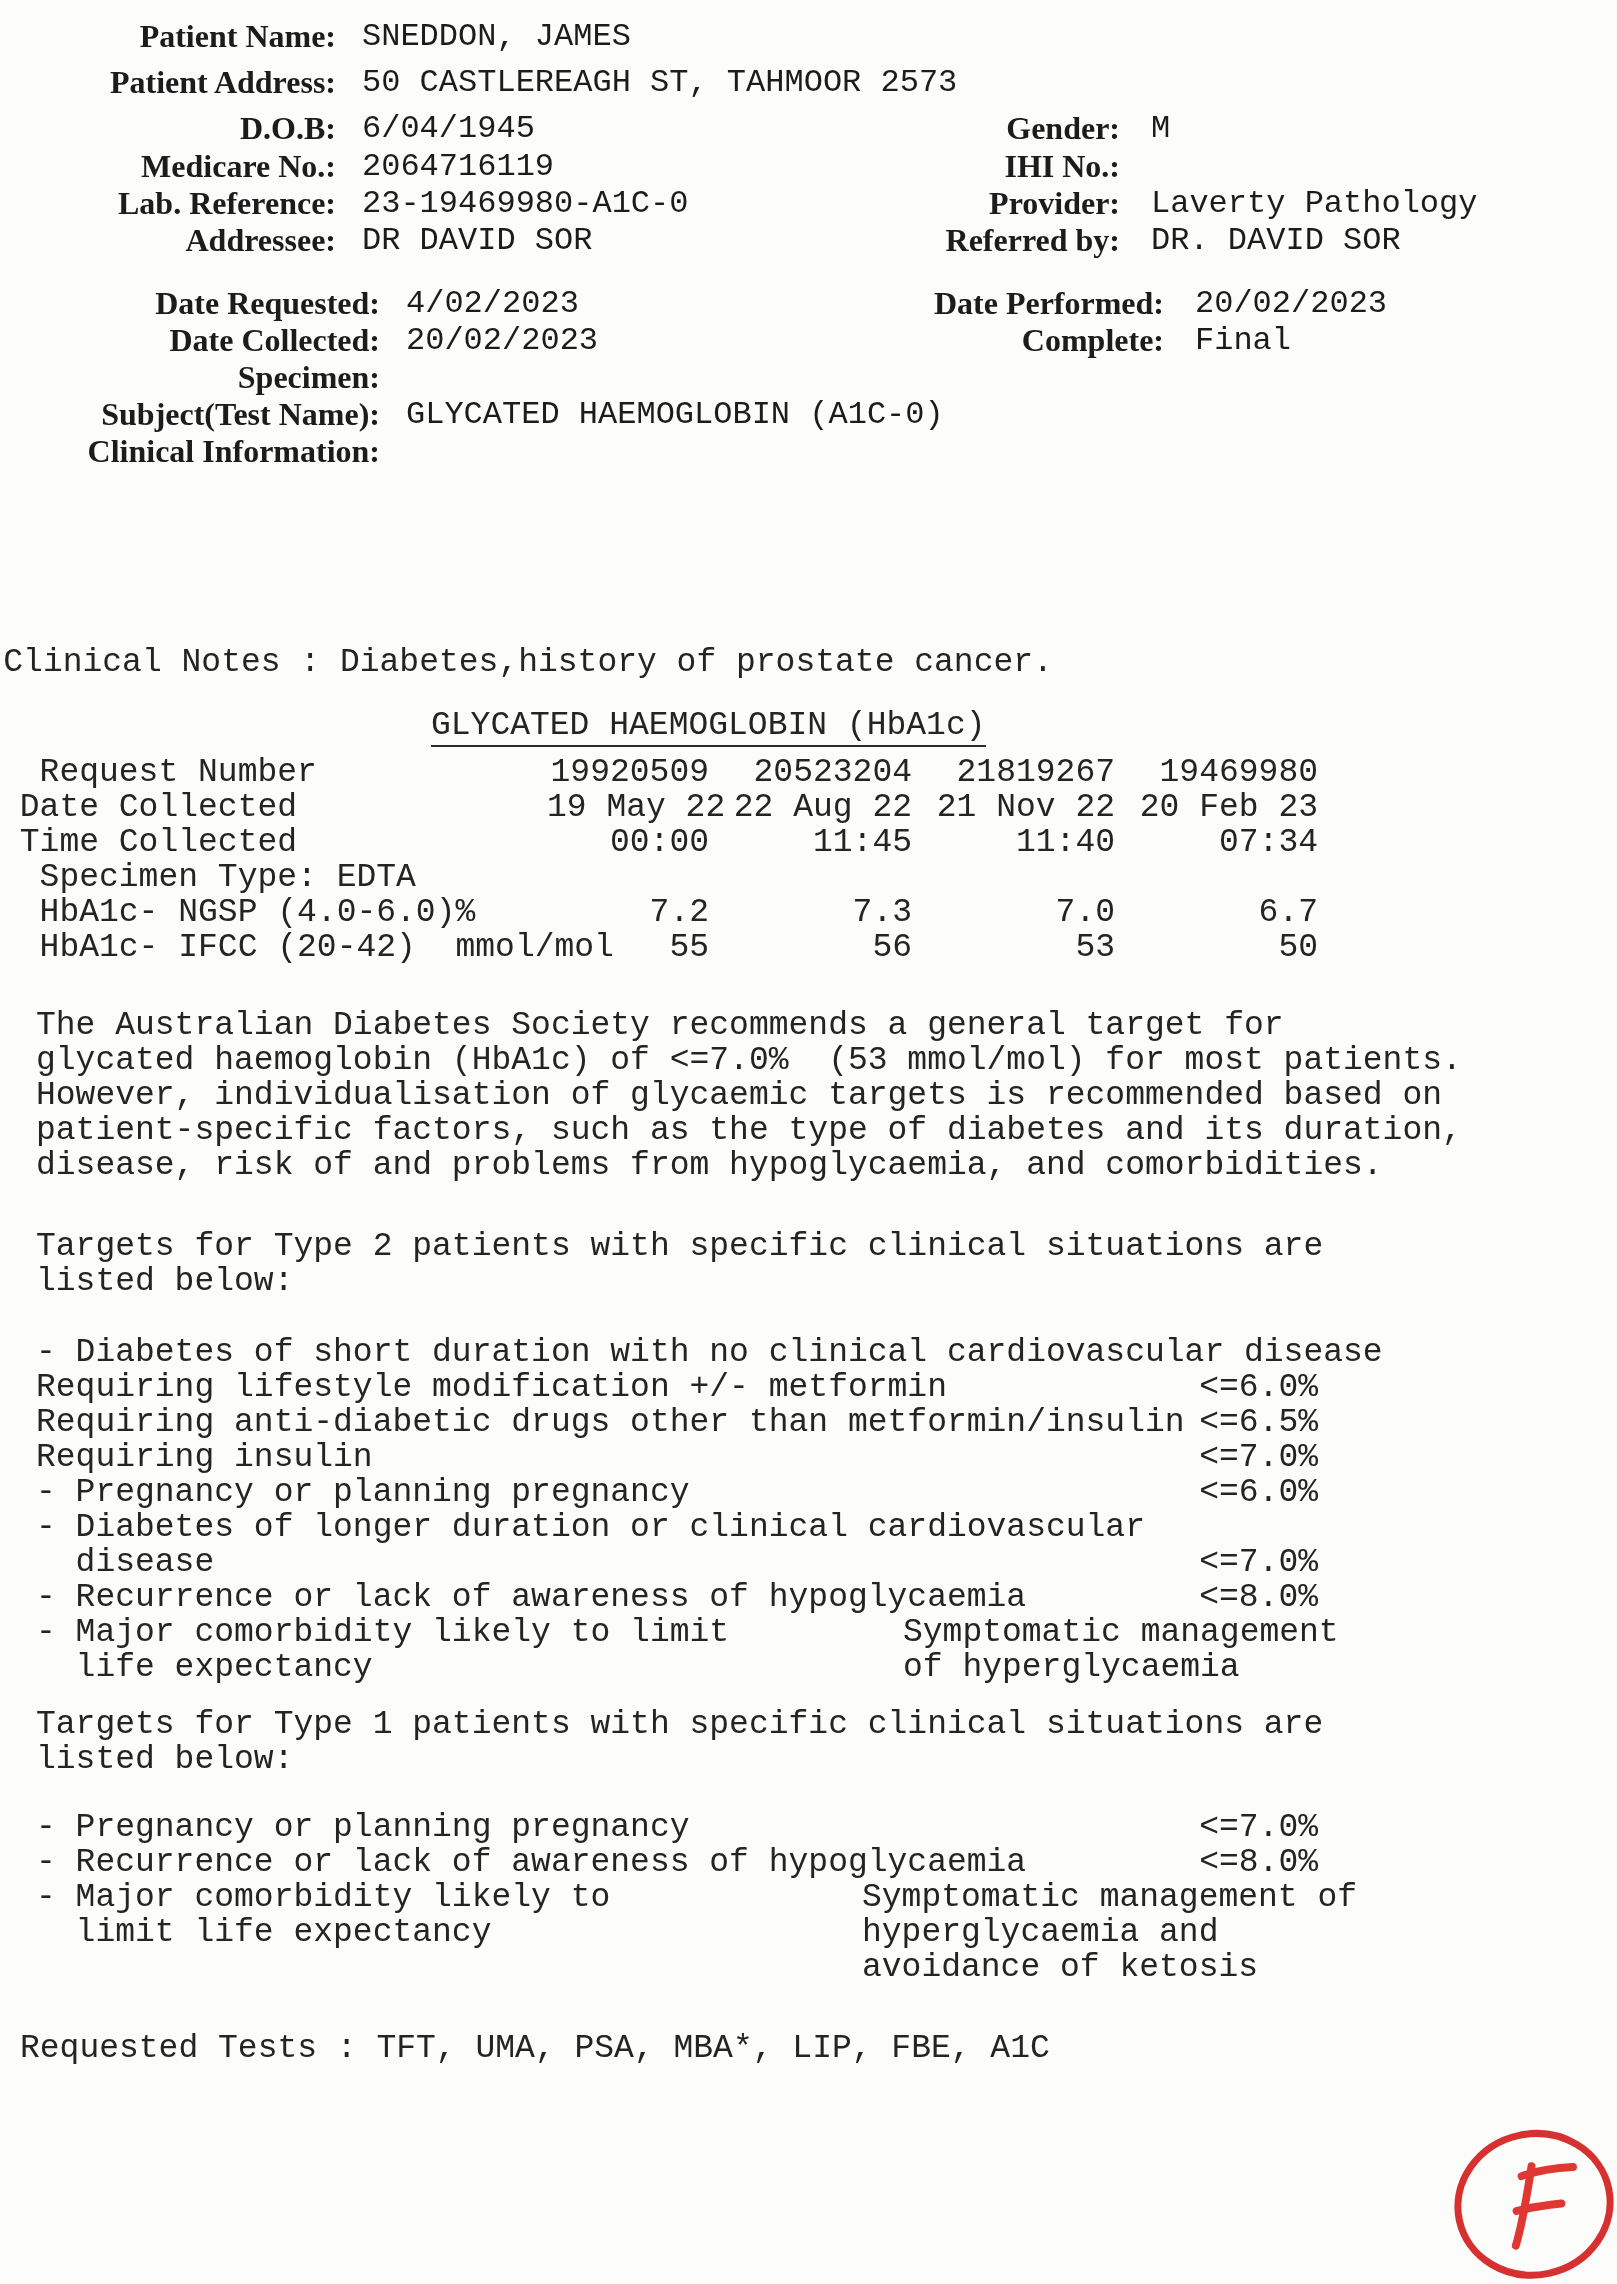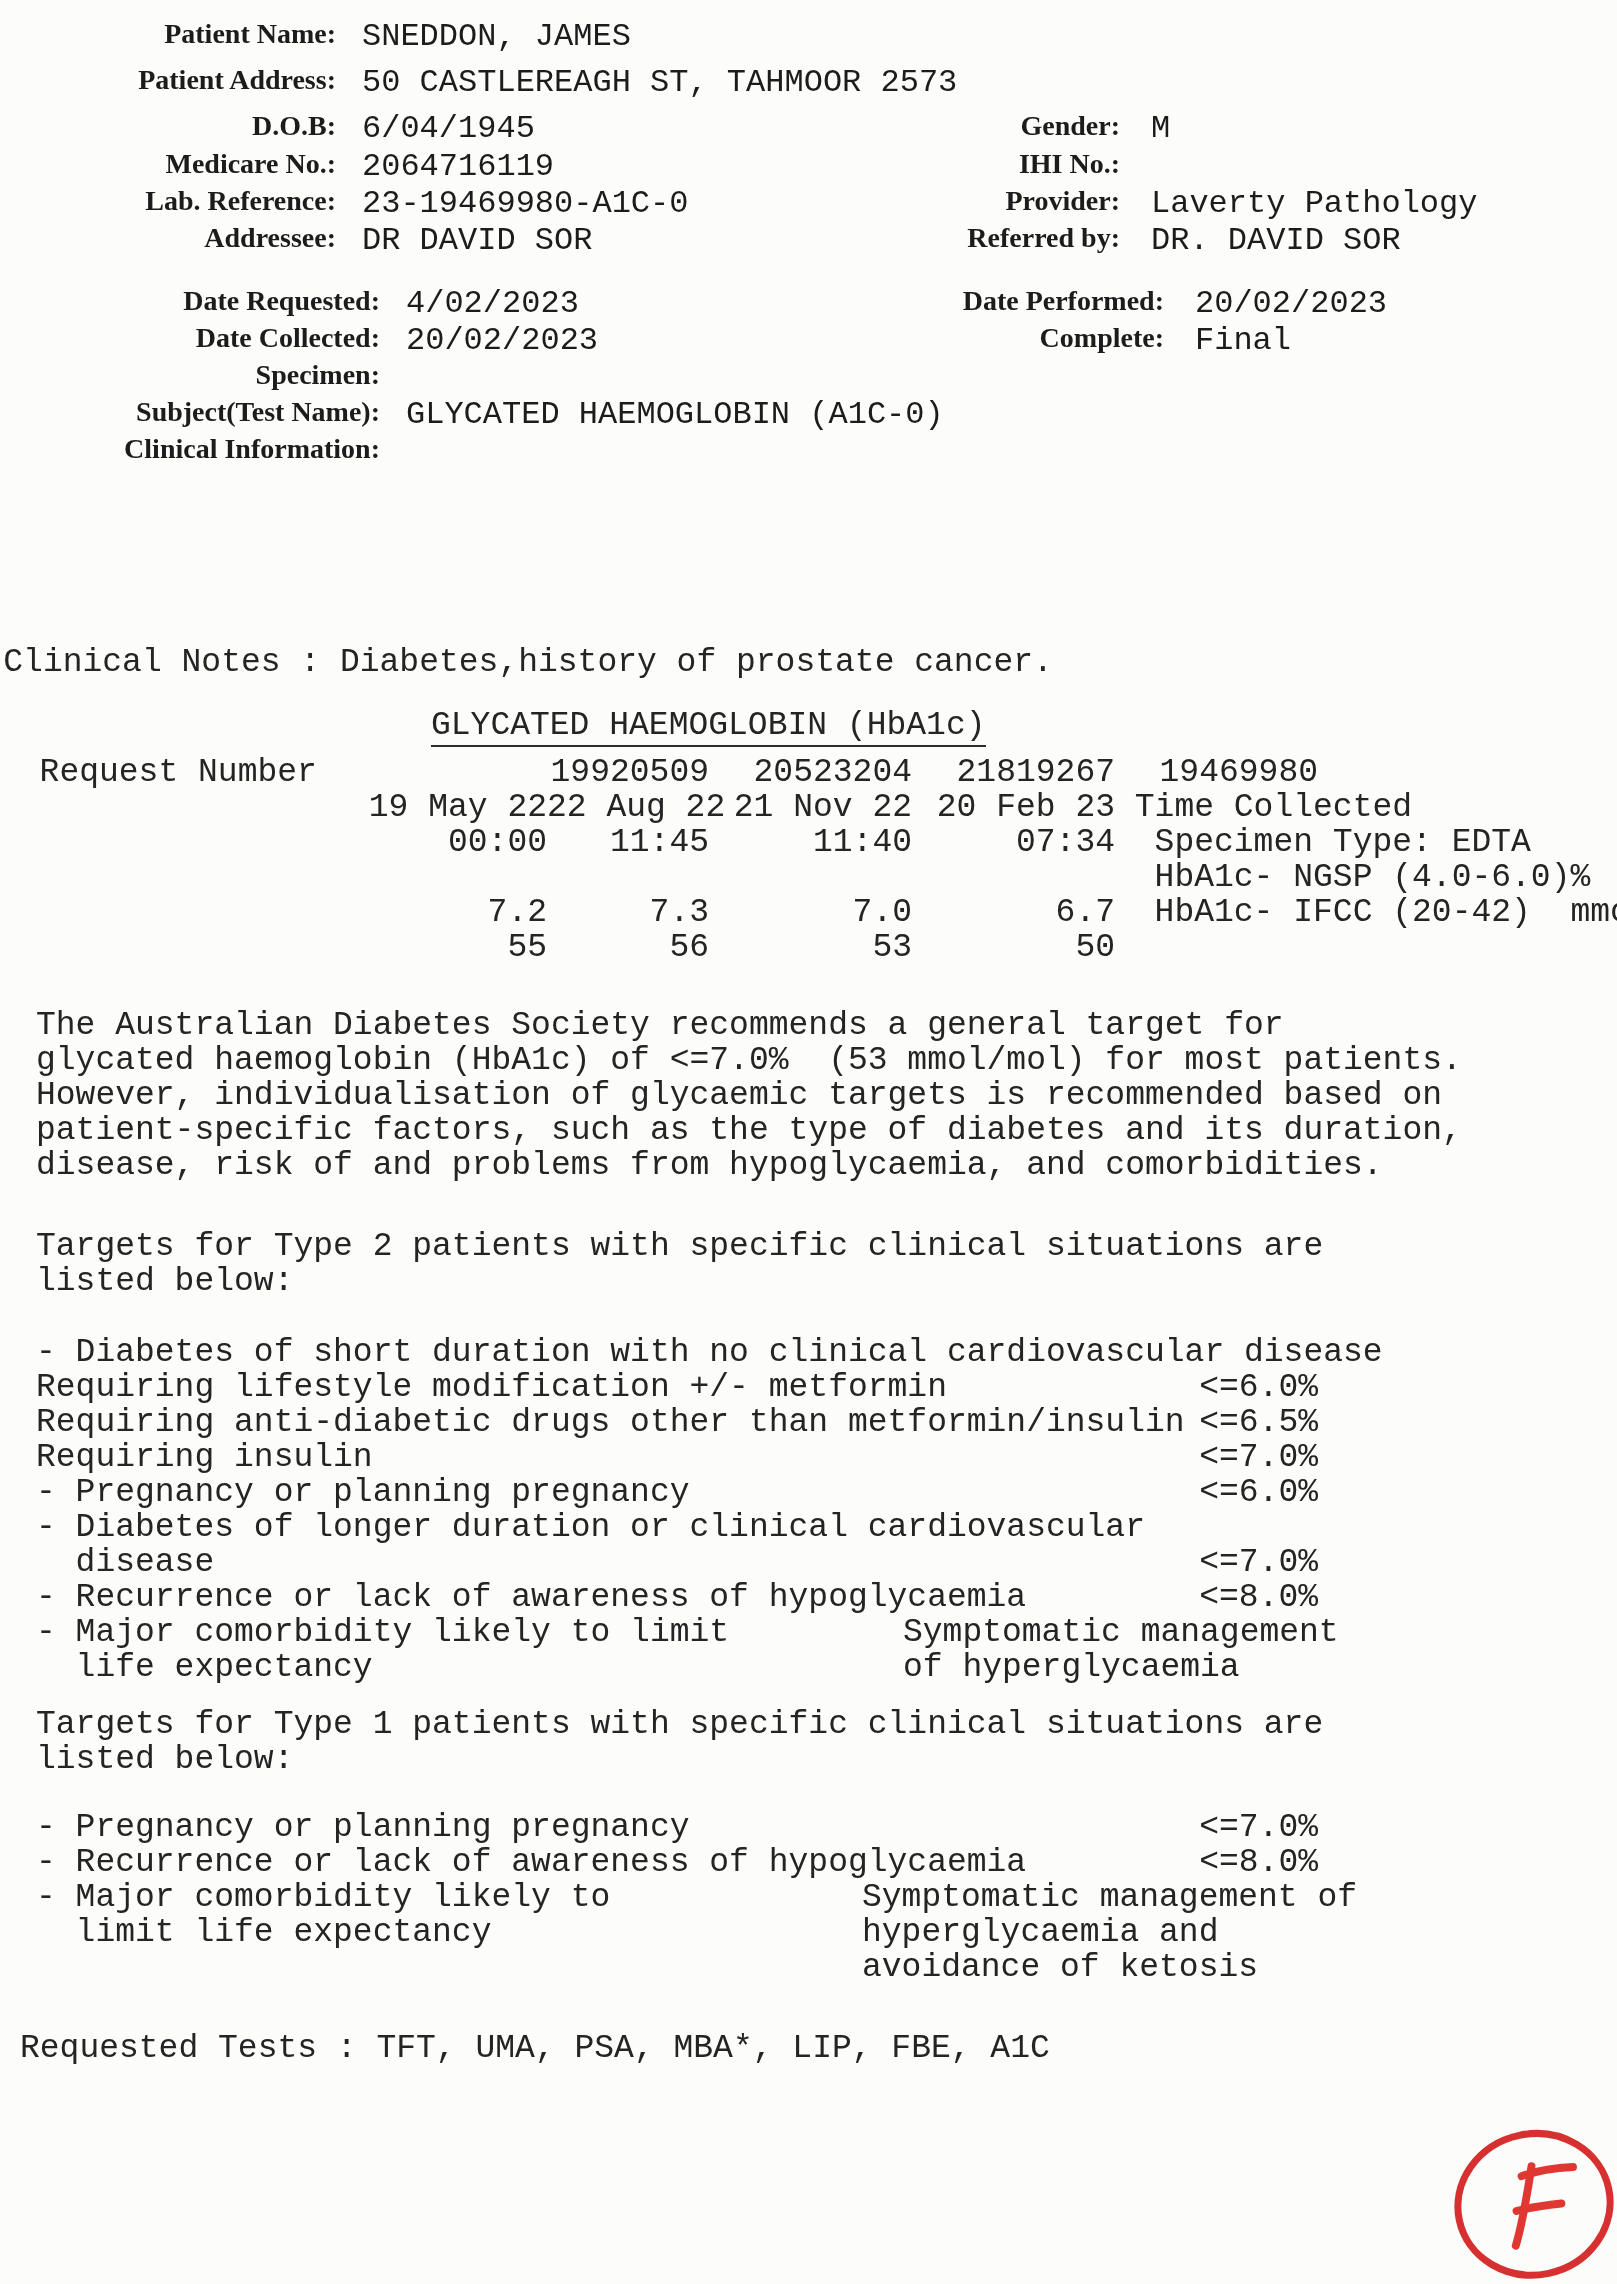--- a/index.html
+++ b/index.html
@@ -5,21 +5,21 @@
   html,body{margin:0;padding:0;background:#8a8a8a;}
   .page{position:relative;width:1617px;height:2284px;background:#fcfcfa;overflow:hidden;
         font-family:"Liberation Serif","DejaVu Serif",serif;color:#1c1c1c;}
   
   .hdr{position:absolute;left:0;width:1617px;}
   .hdr1{top:18px;} .hdr2{top:285px;padding-left:44px;}
   .hrow{position:relative;height:37px;}
   .hdr1 .hrow:nth-child(1){height:46px;}
   .hdr1 .hrow:nth-child(2){height:46px;}
   .hdr1 .hrow:nth-child(3){height:38px;}
-  .hl,.hl2{position:absolute;top:0;font-weight:bold;font-size:28px;white-space:nowrap;text-align:right;}
+  .hl,.hl2{position:absolute;top:0;font-weight:bold;font-size:32px;white-space:nowrap;text-align:right;}
   .hl{left:0;width:336px;}
   .hl2{left:780px;width:340px;}
   .hv,.hv2{position:absolute;top:0;font-size:32px;white-space:nowrap;font-family:Liberation Mono, monospace;}
   .hv{left:362px;}
   .hv2{left:1151px;}
   
   .mono{position:absolute;left:0;top:645px;width:1617px;
         font-family:"Liberation Mono","DejaVu Sans Mono",monospace;
         font-size:33px;line-height:35px;color:#242424;}
   .cnotes{margin-left:3.3px;white-space:pre;}
@@ -121,20 +121,21 @@
       <span class="rtitle">GLYCATED HAEMOGLOBIN (HbA1c)</span>
     </div>
 
     <div class="grid">
       <div class="gl">  Request Number</div>
       <div class="gv">19920509</div>
       <div class="gv">20523204</div>
       <div class="gv">21819267</div>
       <div class="gv">19469980</div>
 
+      <div class="gl"> Date Collected</div>
       <div class="gv">19 May 22</div>
       <div class="gv">22 Aug 22</div>
       <div class="gv">21 Nov 22</div>
       <div class="gv">20 Feb 23</div>
 
       <div class="gl"> Time Collected</div>
       <div class="gv">00:00</div>
       <div class="gv">11:45</div>
       <div class="gv">11:40</div>
       <div class="gv">07:34</div>

